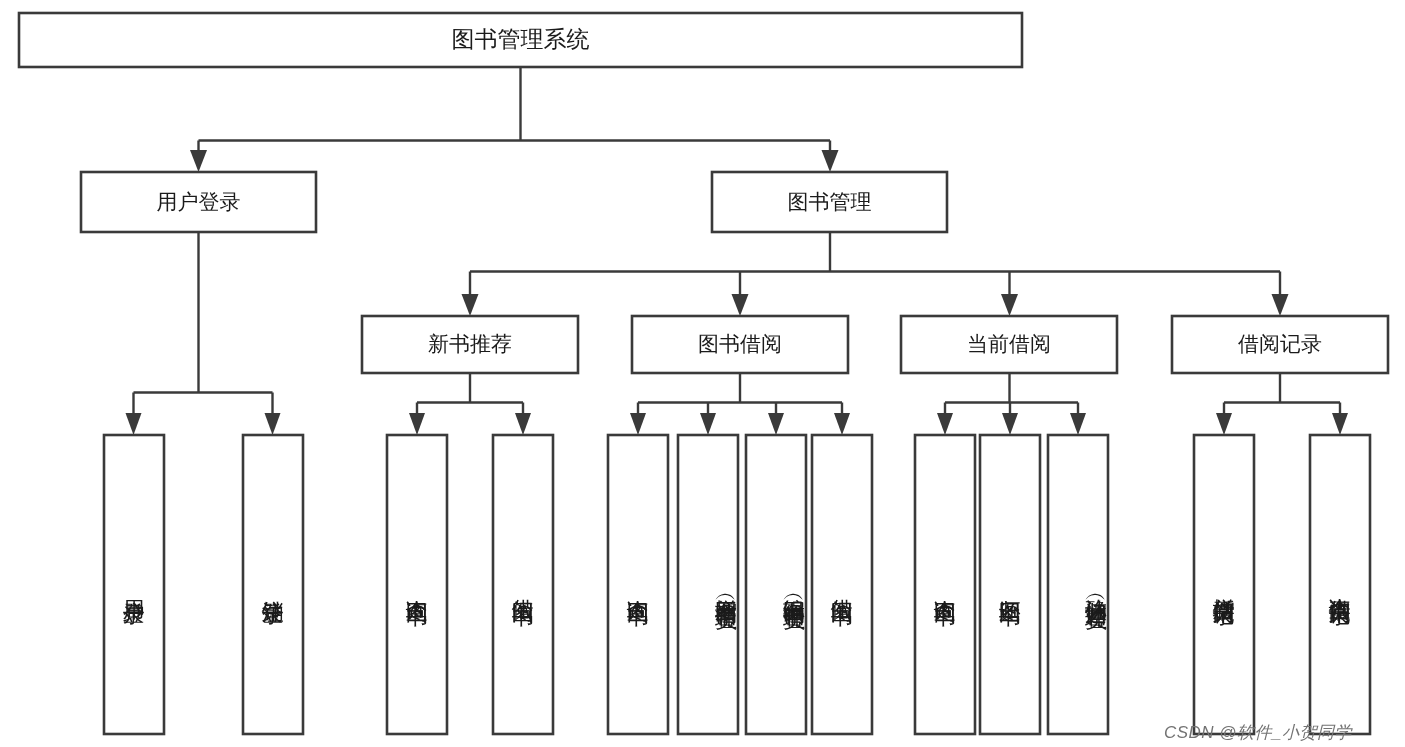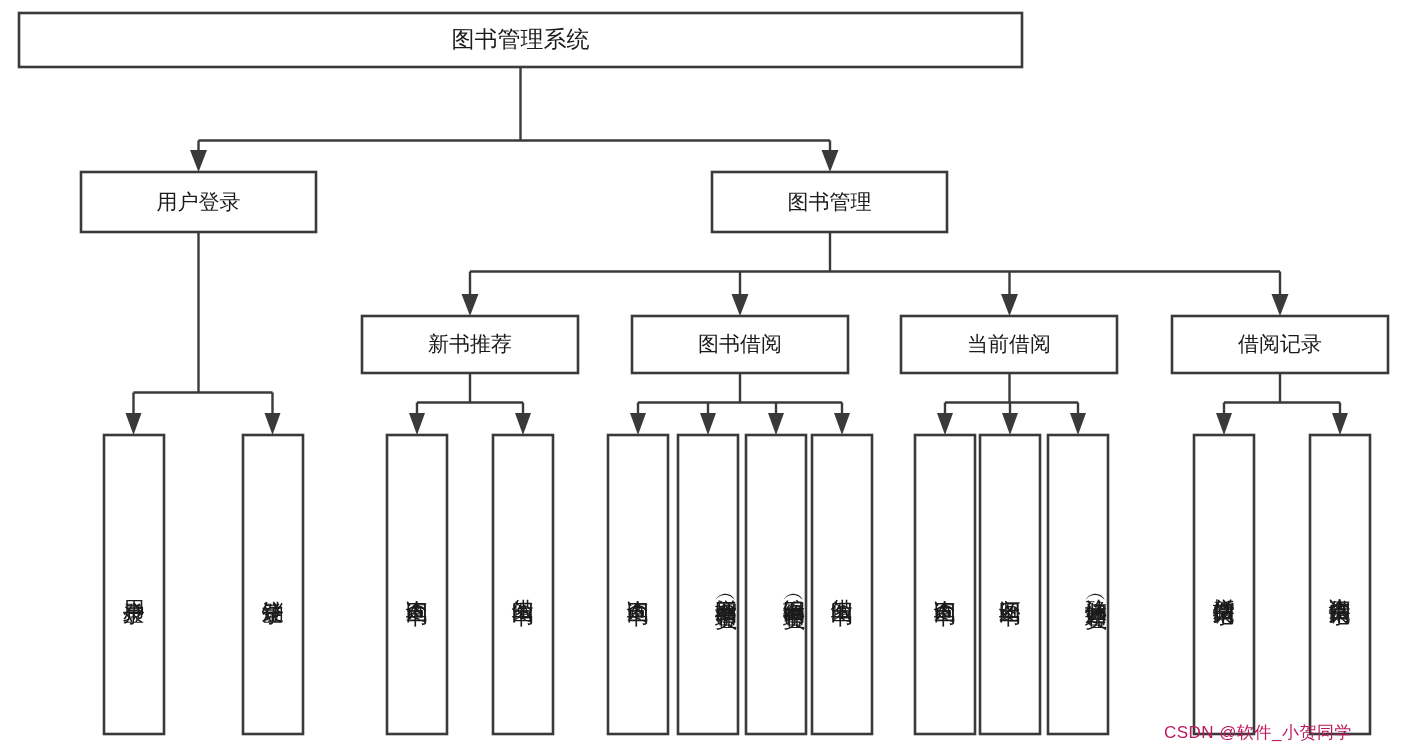--- a/index.html
+++ b/index.html
@@ -27,22 +27,23 @@
     writing-mode:vertical-rl;text-orientation:upright;
     font-family:"Liberation Sans","DejaVu Sans",sans-serif;
     font-size:22px;color:#1b1b1b;line-height:1.06;
     letter-spacing:1.5px;
     white-space:nowrap;
     pointer-events:none;
   }
   #watermark{
     position:absolute;right:8px;bottom:3px;
     font-family:"Liberation Sans","DejaVu Sans",sans-serif;
-    font-size:17px;color:#be185d;letter-spacing:0.5px;
+    font-size:17px;color:#737373;letter-spacing:0.5px;
     user-select:none;
+    font-style:italic;
   }
 </style>
 </head>
 <body>
 
 <div id="diagram-root">
 
   <svg id="diagram-svg" viewBox="0 0 1405 747" xmlns="http://www.w3.org/2000/svg">
 
     <defs>

